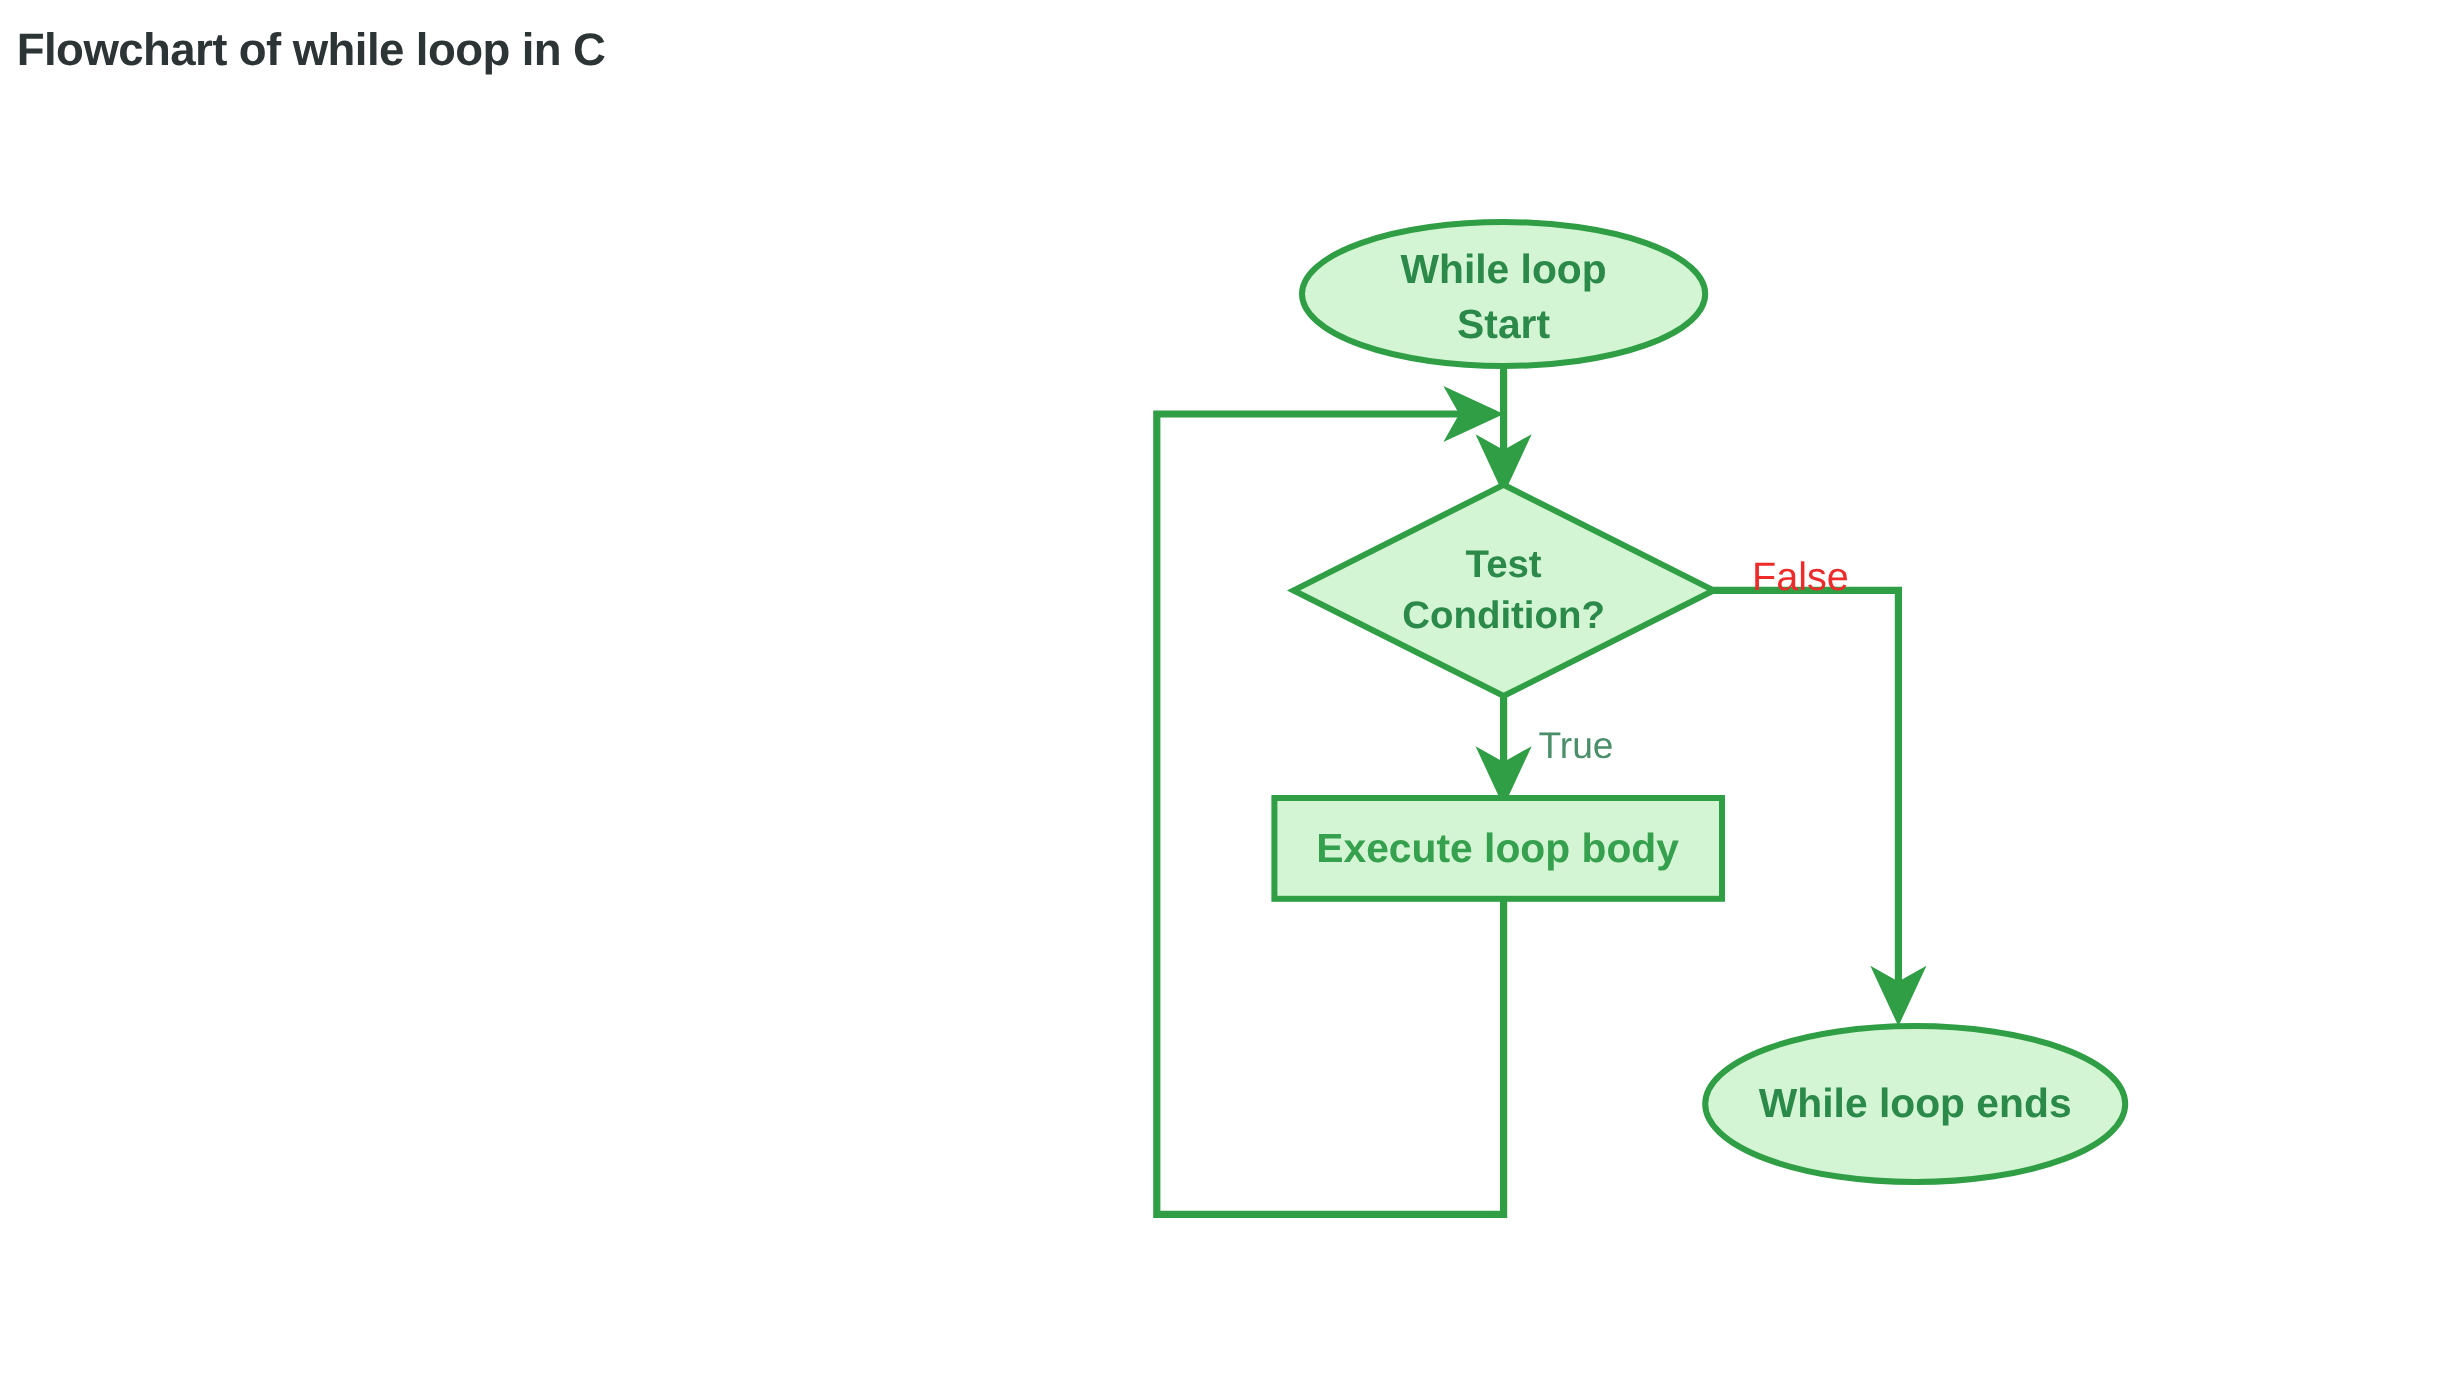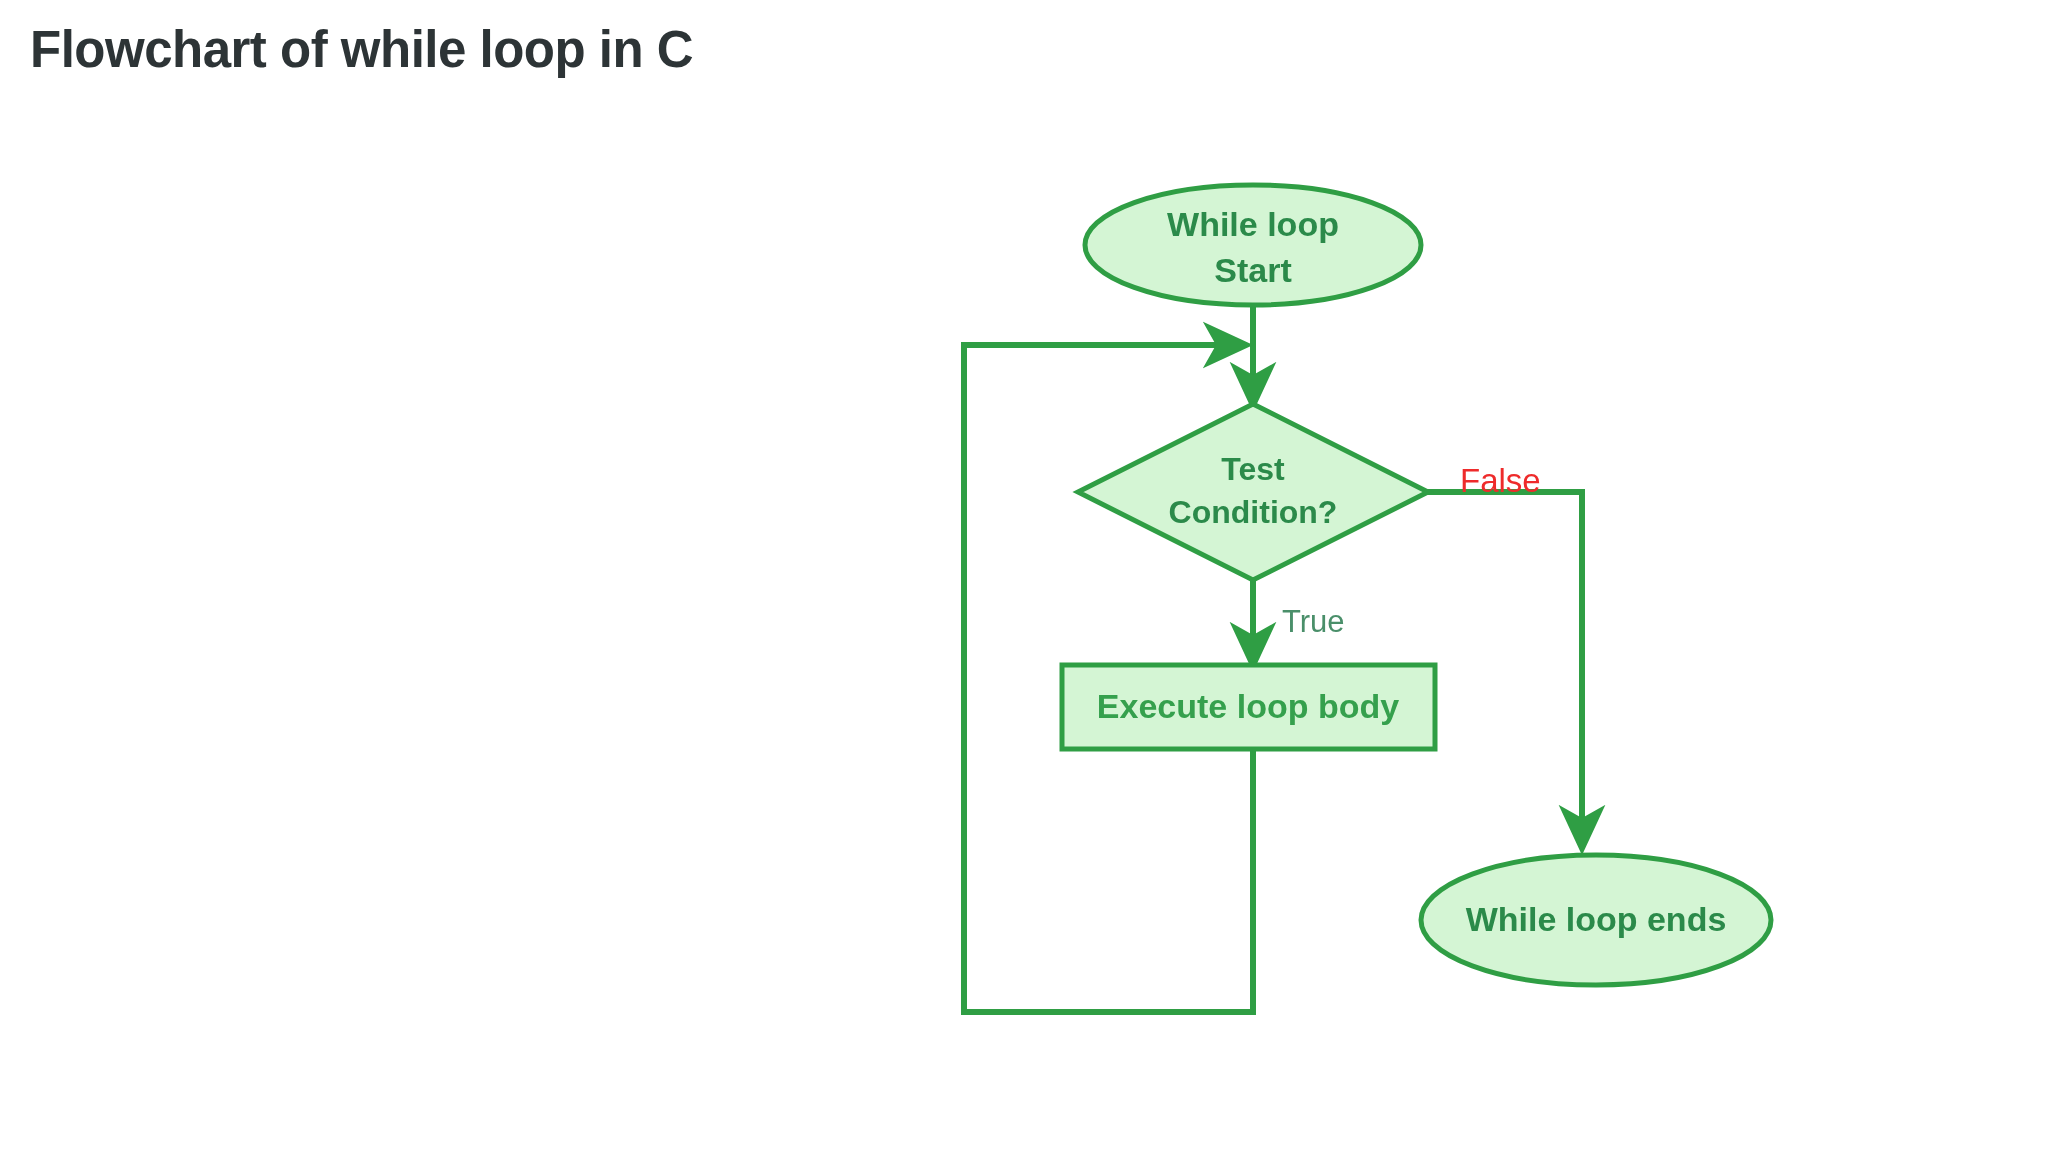--- a/index.html
+++ b/index.html
@@ -9,23 +9,23 @@
   body {
     width: 2048px;
     height: 1152px;
     background: #ffffff;
     font-family: "Liberation Sans", sans-serif;
     overflow: hidden;
     position: relative;
   }
   #page-title {
     position: absolute;
-    left: 30px;
+    left: 14px;
     top: 22px;
-    font-size: 51px;
+    font-size: 38px;
     font-weight: 700;
     color: #2d3436;
     letter-spacing: -0.5px;
     white-space: nowrap;
     line-height: 1.1;
   }
   #flow-canvas {
     position: absolute;
     left: 0;
     top: 0;

